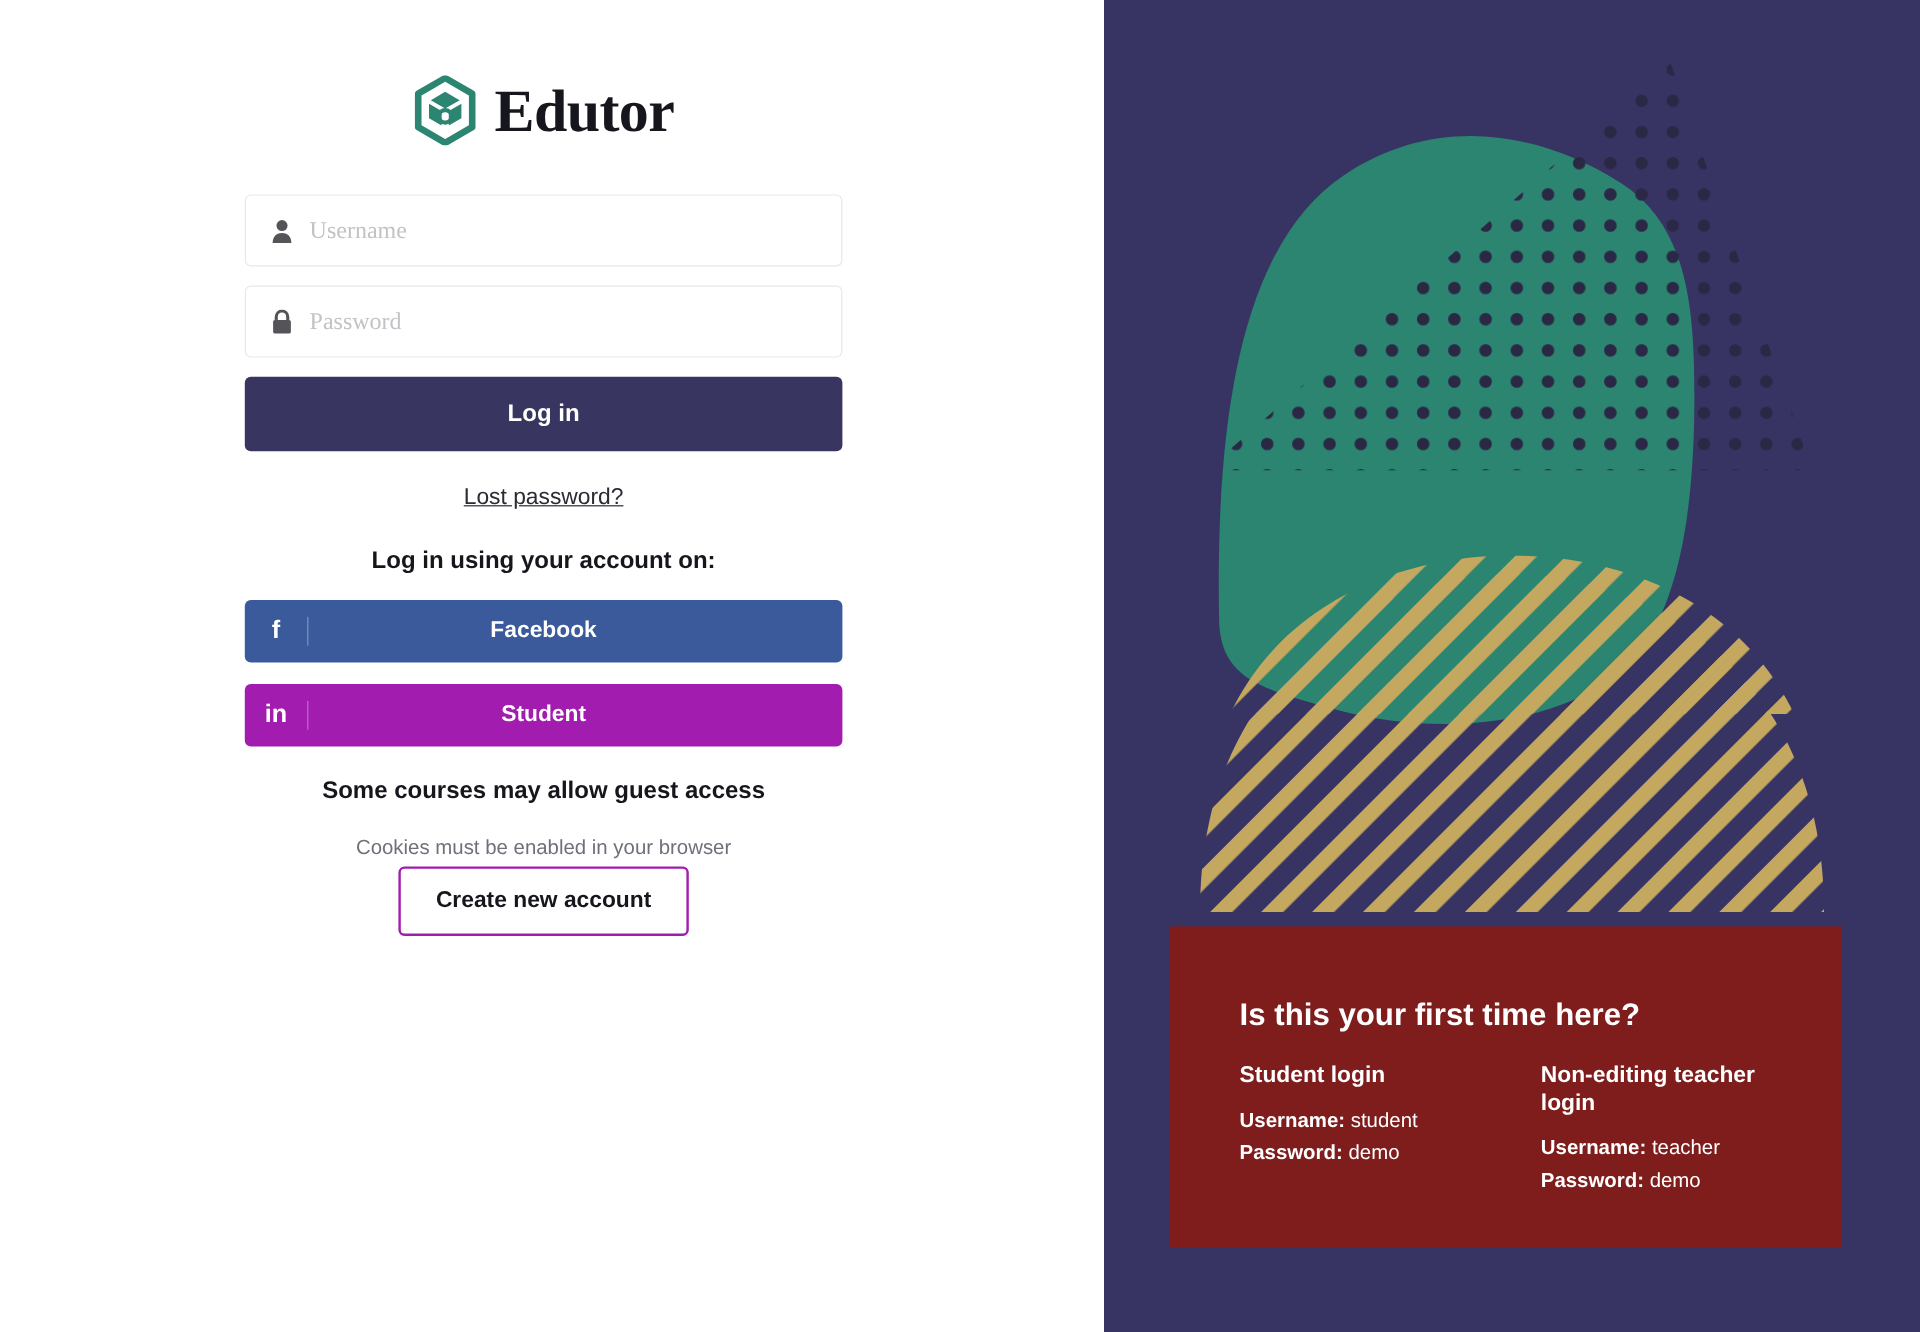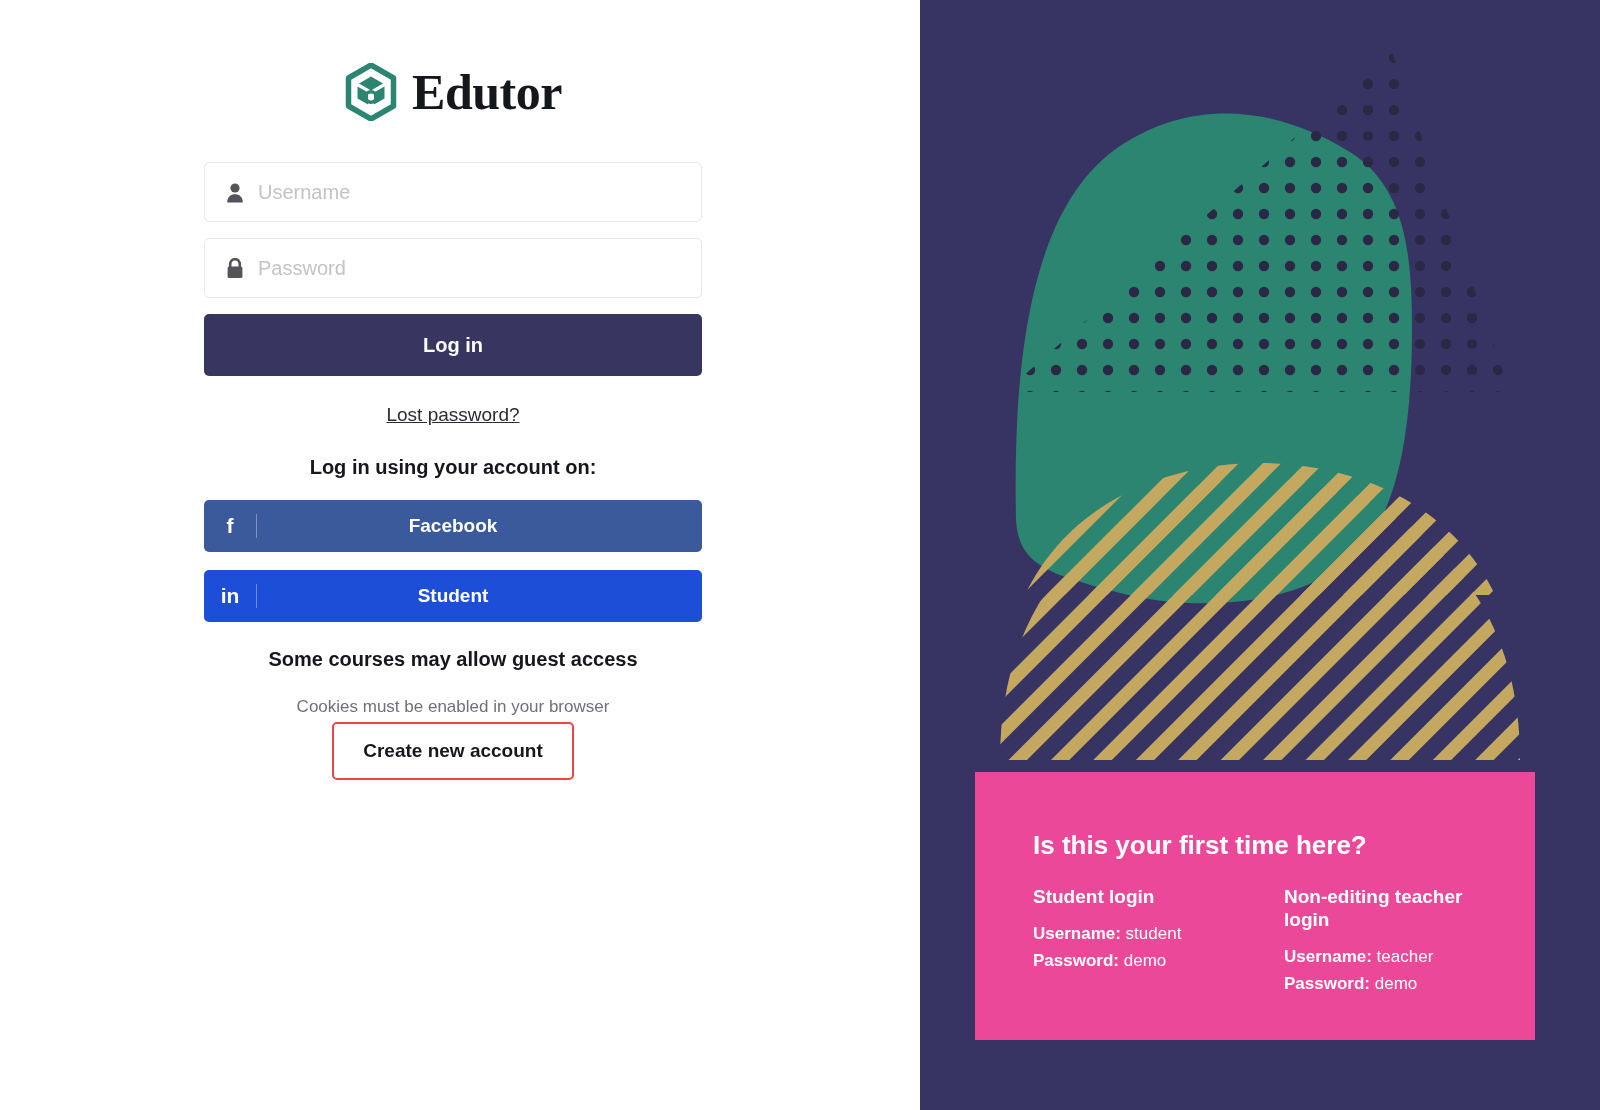--- a/index.html
+++ b/index.html
@@ -75,21 +75,21 @@
     flex: none;
     display: flex;
     align-items: center;
     justify-content: center;
   }
   .field-input {
     flex: 1;
     border: none;
     outline: none;
     background: transparent;
-    font-family: Liberation Sans, sans-serif;
+    font-family: Liberation Serif, serif;
     font-size: 20px;
     color: #3b3b40;
     height: 48px;
     padding-right: 16px;
   }
   .field-input::placeholder { color: #c3c3c7; }
 
   
   .btn {
     display: flex;
@@ -134,21 +134,21 @@
   .btn-social {
     height: 52px;
     position: relative;
     justify-content: center;
     color: #ffffff;
     font-size: 19px;
     font-weight: bold;
     margin-bottom: 18px;
   }
   .btn-facebook { background: #3b5a9b; }
-  .btn-linkedin { background: #1d4ed8; }
+  .btn-linkedin { background: #a21caf; }
   .social-icon {
     position: absolute;
     left: 0;
     top: 0;
     height: 52px;
     width: 52px;
     display: flex;
     align-items: center;
     justify-content: center;
     font-size: 21px;
@@ -178,21 +178,21 @@
     font-size: 17px;
     color: #70707a;
     margin-top: 26px;
     margin-bottom: 5px;
   }
 
   .btn-create-wrap { display: flex; justify-content: center; }
   .btn-create {
     width: 242px;
     height: 58px;
-    border: 2px solid #ef4444;
+    border: 2px solid #a21caf;
     background: #ffffff;
     color: #16161d;
     font-size: 19px;
     font-weight: bold;
     border-radius: 5px;
   }
 
   
   .right-panel {
     width: 680px;
@@ -203,21 +203,21 @@
   }
   .art { position: absolute; left: 0; top: 0; width: 680px; height: 1110px; }
 
   
   .info-card {
     position: absolute;
     left: 55px;
     top: 772px;
     width: 560px;
     height: 268px;
-    background: #ec4899;
+    background: #7f1d1d;
     padding: 58px 58px 0 58px;
   }
   .info-title {
     color: #ffffff;
     font-size: 26px;
     font-weight: bold;
     margin-bottom: 24px;
   }
   .info-cols { display: flex; gap: 58px; }
   .info-col { width: 215px; }

